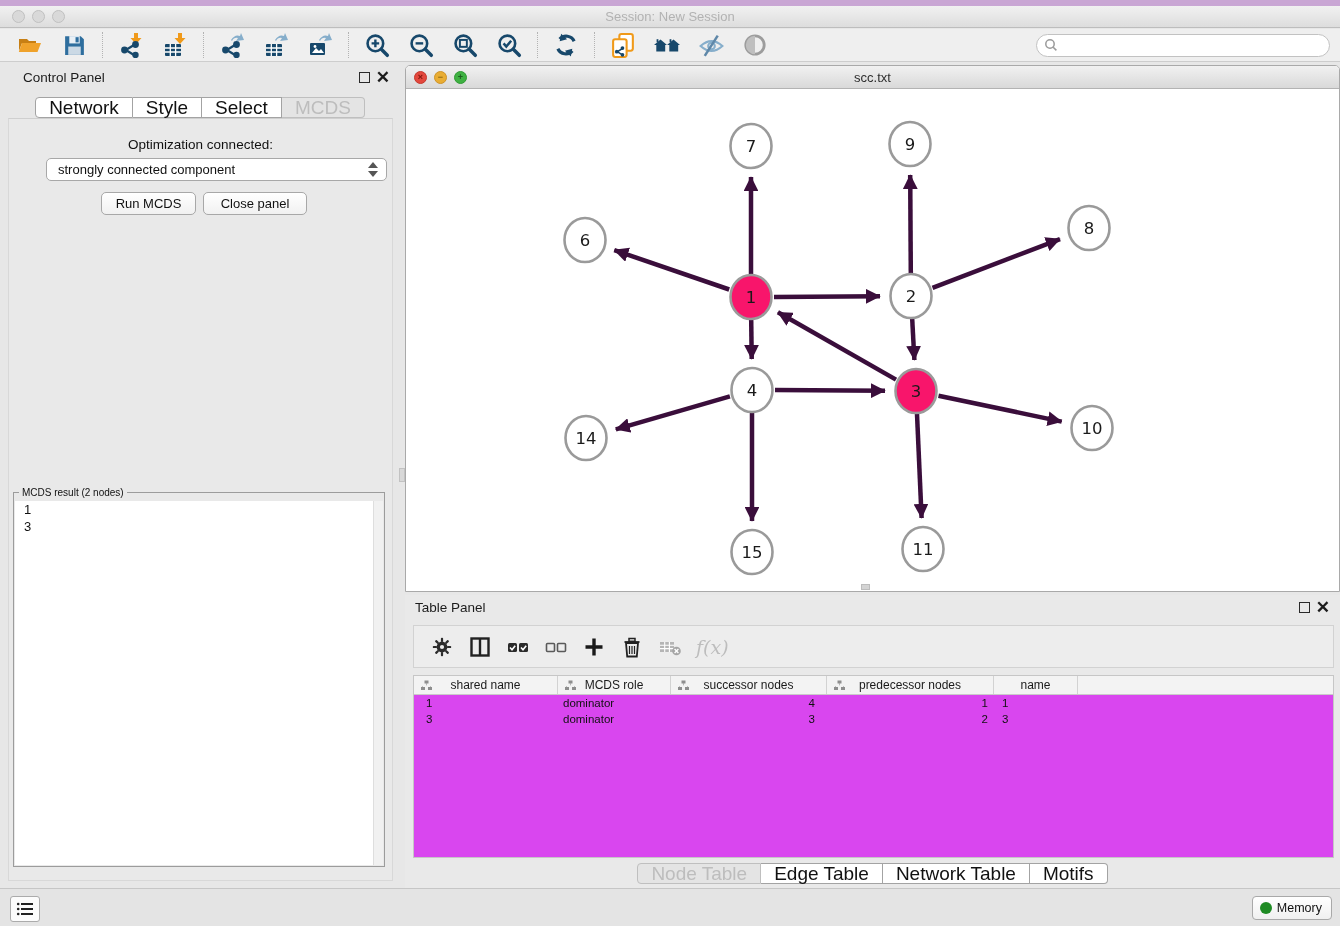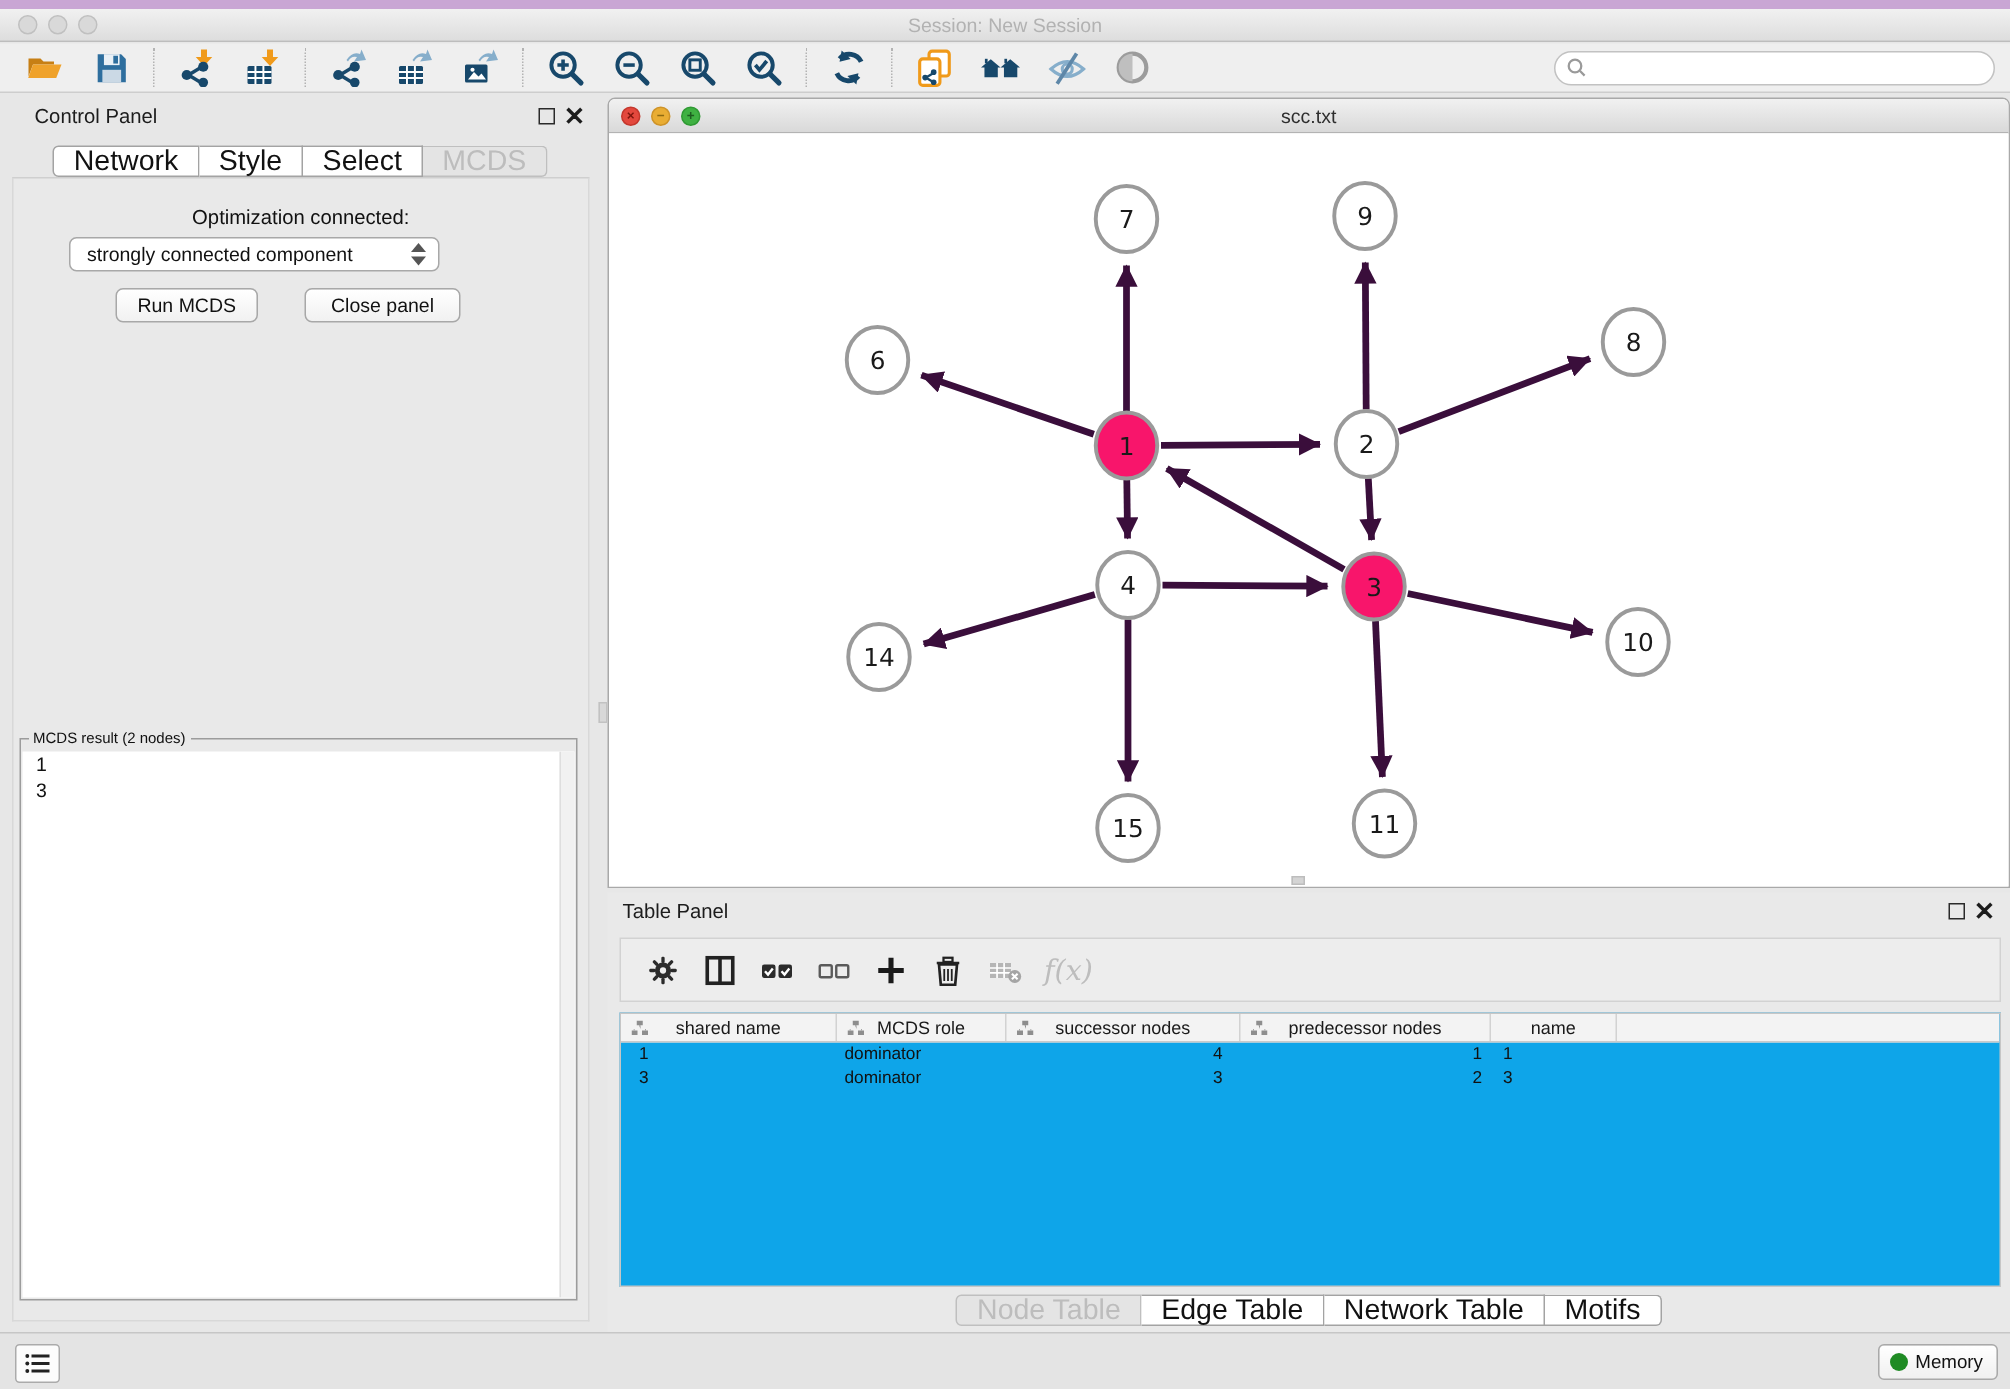--- a/index.html
+++ b/index.html
@@ -40,32 +40,32 @@
   .cp-close { position:absolute; right:10px; top:7px; }
   .tabs-row { position:absolute; top:32px; left:0; right:0; display:flex; justify-content:center; }
   .tab { height:21px; padding:0 13px; font-size:19px; background:#fff; border:1px solid #A3A3A3;
          border-left:none; display:flex; align-items:center; color:#111; }
   .tab:first-child { border-left:1px solid #A3A3A3; border-radius:4px 0 0 4px; }
   .tab:last-child { border-radius:0 4px 4px 0; }
   .tab.active { background:#E4E4E4; color:#BDBDBD; border-color:#BFBFBF; }
   .cp-body { position:absolute; top:53px; left:8px; width:385px; bottom:0; background:#E9E9E9;
              border:1px solid #D8D8D8; border-top:1px solid #CFCFCF; }
   .opt-label { position:absolute; top:18px; left:0; right:0; text-align:center; font-size:13.5px; color:#111; }
-  .criterion-select { position:absolute; top:39px; left:37px; width:247px; height:23px; background:#fff;
+  .criterion-select { position:absolute; top:39px; left:37px; width:341px; height:23px; background:#fff;
                       border:1px solid #A8A8A8; border-radius:5px; display:flex; align-items:center;
                       padding-left:11px; font-size:13px; color:#111; }
   .stepper { position:absolute; right:6px; top:2px; width:14px; height:17px; }
   .stepper .up { position:absolute; top:1px; left:2px; width:0; height:0;
                  border-left:5px solid transparent; border-right:5px solid transparent; border-bottom:6px solid #555; }
   .stepper .down { position:absolute; bottom:1px; left:2px; width:0; height:0;
                  border-left:5px solid transparent; border-right:5px solid transparent; border-top:6px solid #555; }
   .cp-btn { position:absolute; top:73px; height:23px; background:linear-gradient(#FFFFFF,#F1F1F1);
             border:1px solid #A8A8A8; border-radius:5px; font-size:13px; color:#111;
             display:flex; align-items:center; justify-content:center; }
-  .run-btn { left:68px; width:95px; }
+  .run-btn { left:92px; width:95px; }
   .closepanel-btn { left:194px; width:104px; }
   .result-fieldset { position:absolute; left:4px; top:368px; width:372px; height:380px;
                      border:1px solid #9C9C9C; margin:0; padding:0; background:transparent; }
   .result-fieldset legend { font-size:10px; color:#111; margin-left:5px; padding:0 3px; }
   .result-box { position:absolute; left:1px; right:1px; top:3px; bottom:1px; background:#fff; overflow:hidden; }
   .result-line { font-size:13px; color:#111; padding:1px 0 1px 9px; }
   .result-scroll { position:absolute; top:0; right:0; bottom:0; width:10px; background:#F1F1F1;
                    border-left:1px solid #DEDEDE; }
 
   
@@ -90,21 +90,21 @@
   
   .table-panel { position:absolute; left:405px; top:595px; width:935px; height:293px; background:#E9E9E9; }
   .tp-header { position:absolute; top:0; left:0; right:0; height:26px; }
   .tp-header .panel-header-title { position:absolute; left:10px; top:5px; }
   .tp-float { position:absolute; right:30px; top:7px; }
   .tp-close { position:absolute; right:10px; top:7px; }
   .tp-toolbar { position:absolute; left:8px; top:30px; width:921px; height:43px; background:#EDEDED;
                 border:1px solid #D2D2D2; display:flex; align-items:center; padding-left:16px; }
   .tp-tbtn { width:24px; height:24px; display:flex; align-items:center; justify-content:center; margin-right:14px; }
   .fx { font-family:"DejaVu Serif", serif; font-style:italic; font-size:19px; color:#BDBDBD; }
-  .tp-table { position:absolute; left:8px; top:80px; width:921px; height:183px; background:#0ea5e9;
+  .tp-table { position:absolute; left:8px; top:80px; width:921px; height:183px; background:#d946ef;
               border:1px solid #C6C6C6; overflow:hidden; }
   .thead { display:flex; height:19px; background:#F3F3F3; border-bottom:1px solid #CACACA; }
   .th { position:relative; height:100%; border-right:1px solid #D2D2D2; font-size:12px; color:#1A1A1A;
         display:flex; align-items:center; justify-content:center; }
   .th .sort-ic { position:absolute; left:7px; top:4px; }
   .trow { display:flex; height:16px; font-size:11.5px; color:#111; }
   .td { height:100%; display:flex; align-items:center; }
   .c0 { width:144px; padding-left:12px; }
   .c1 { width:113px; padding-left:5px; }
   .c2 { width:156px; justify-content:flex-end; padding-right:12px; }

